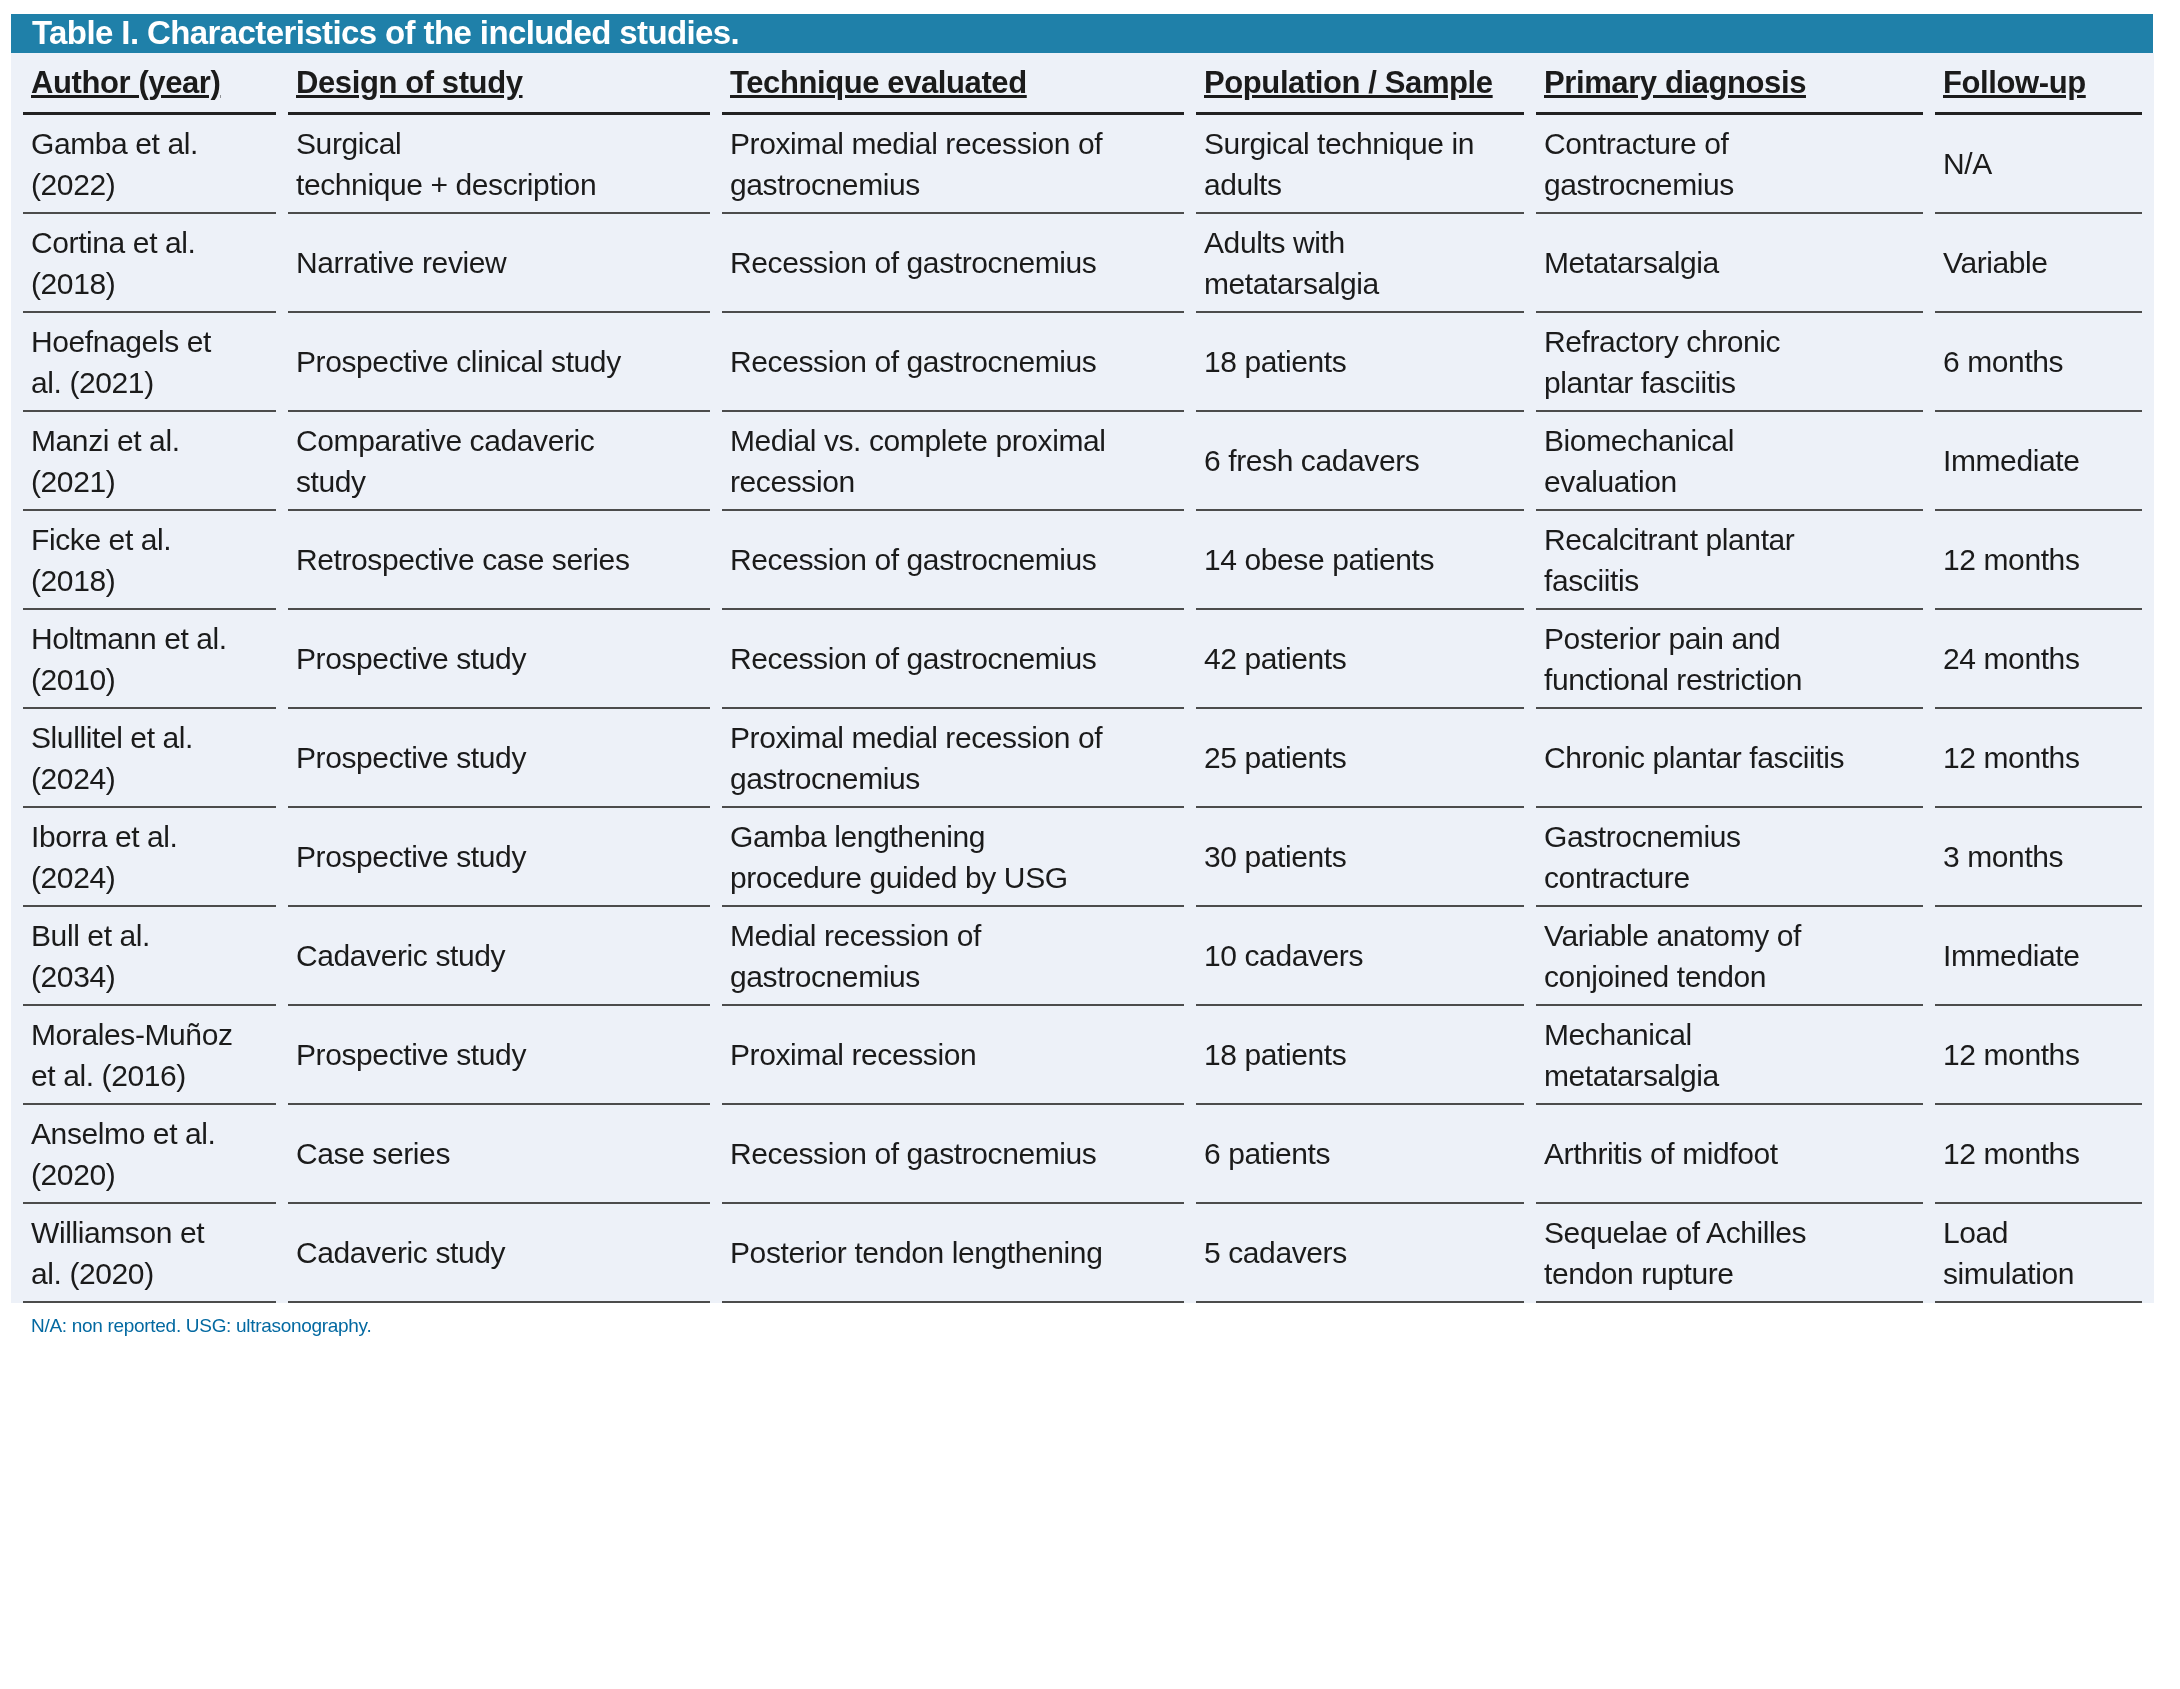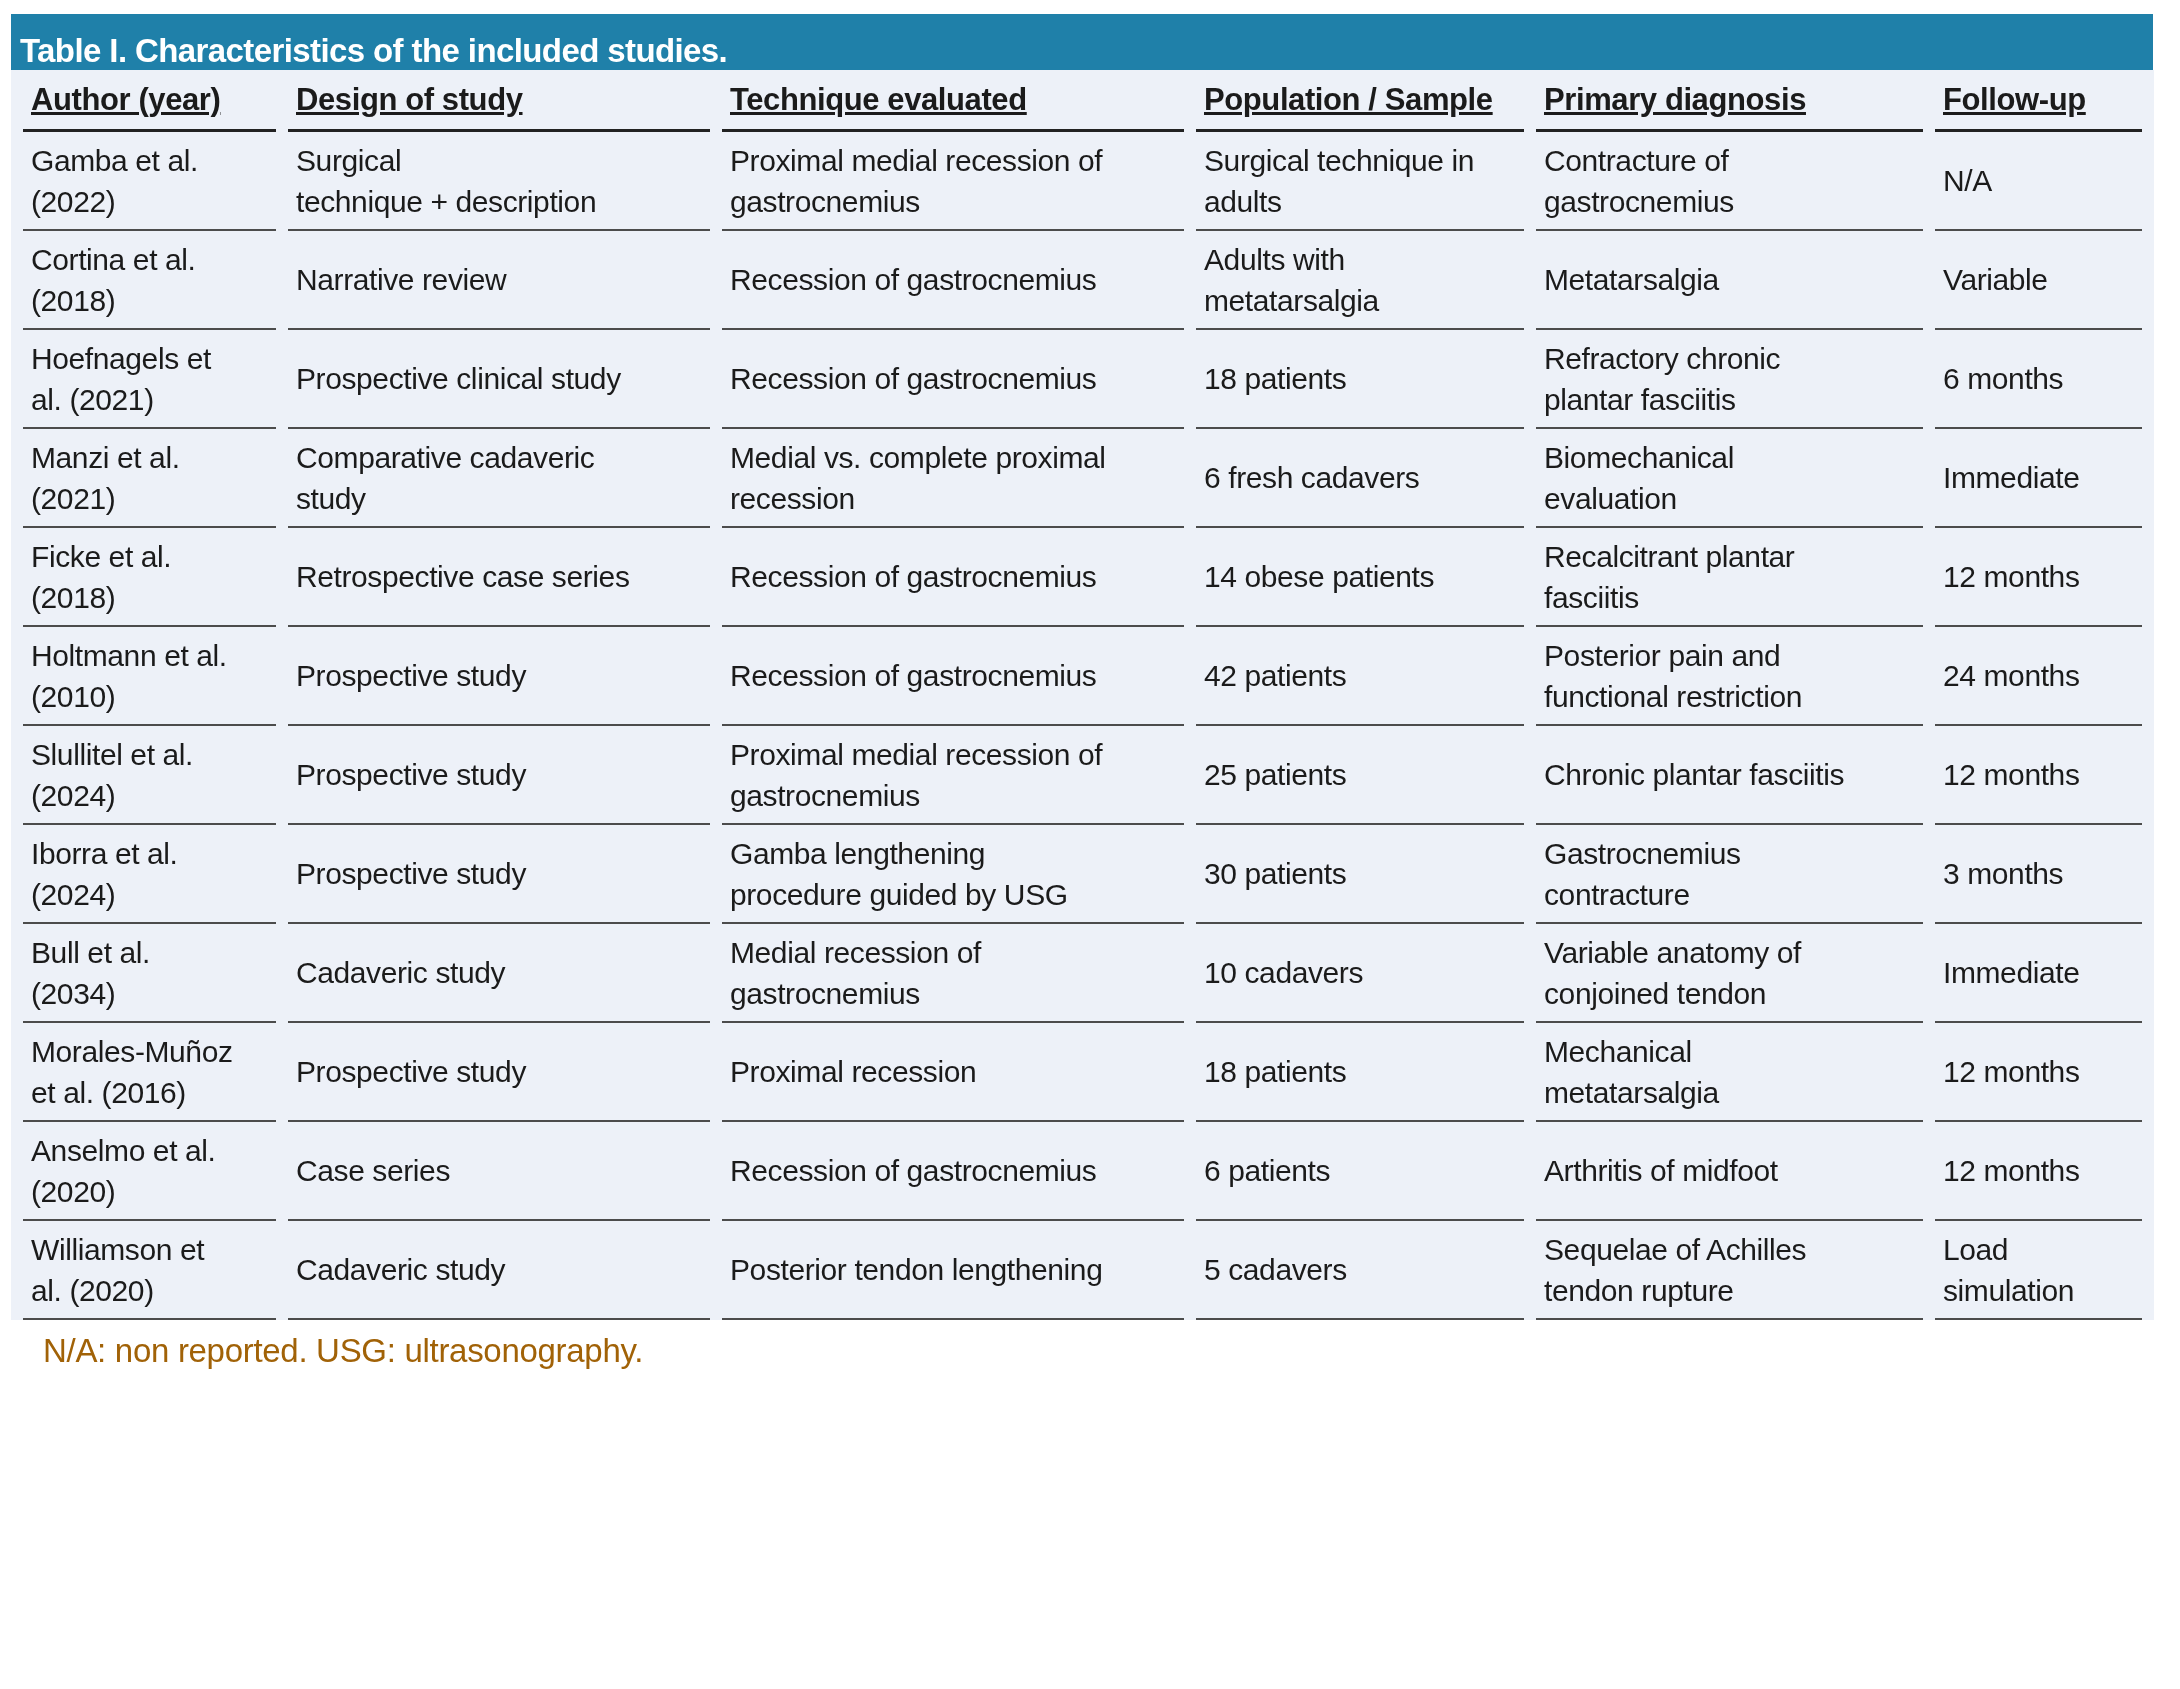--- a/index.html
+++ b/index.html
@@ -11,25 +11,25 @@
     overflow: hidden;
   }
   .page {
     box-sizing: border-box;
     width: 2180px; height: 1690px;
     padding: 14px 27px 0 11px;
   }
   .title-bar {
     box-sizing: border-box;
     width: 2142px;
-    height: 56px;
+    height: 39px;
     background: #1f80a9;
     display: flex;
-    align-items: flex-end;
-    padding-left: 9px;
+    align-items: flex-start;
+    padding-left: 21px;
   }
   .title-bar .title-text {
     color: #ffffff;
     font-size: 33px;
     font-weight: bold;
     letter-spacing: -0.6px;
     white-space: nowrap;
   }
   table.studies {
     width: 2142px;
@@ -54,24 +54,24 @@
     font-weight: bold;
     border-bottom: 3px solid #222222;
     white-space: nowrap;
     text-decoration: underline;
   }
   tbody td {
     height: 97px;
     border-bottom: 2px solid #4c4c4c;
   }
   .footnote {
-    margin: 12px 0 0 32px;
-    font-size: 33px;
+    margin: 12px 0 0 20px;
+    font-size: 19px;
     letter-spacing: -0.3px;
-    color: #a16207;
+    color: #0369a1;
   }
 </style>
 </head>
 <body>
 
 <div class="page">
 
   <div class="title-bar">
     <span class="title-text">Table I. Characteristics of the included studies.</span>
   </div>

